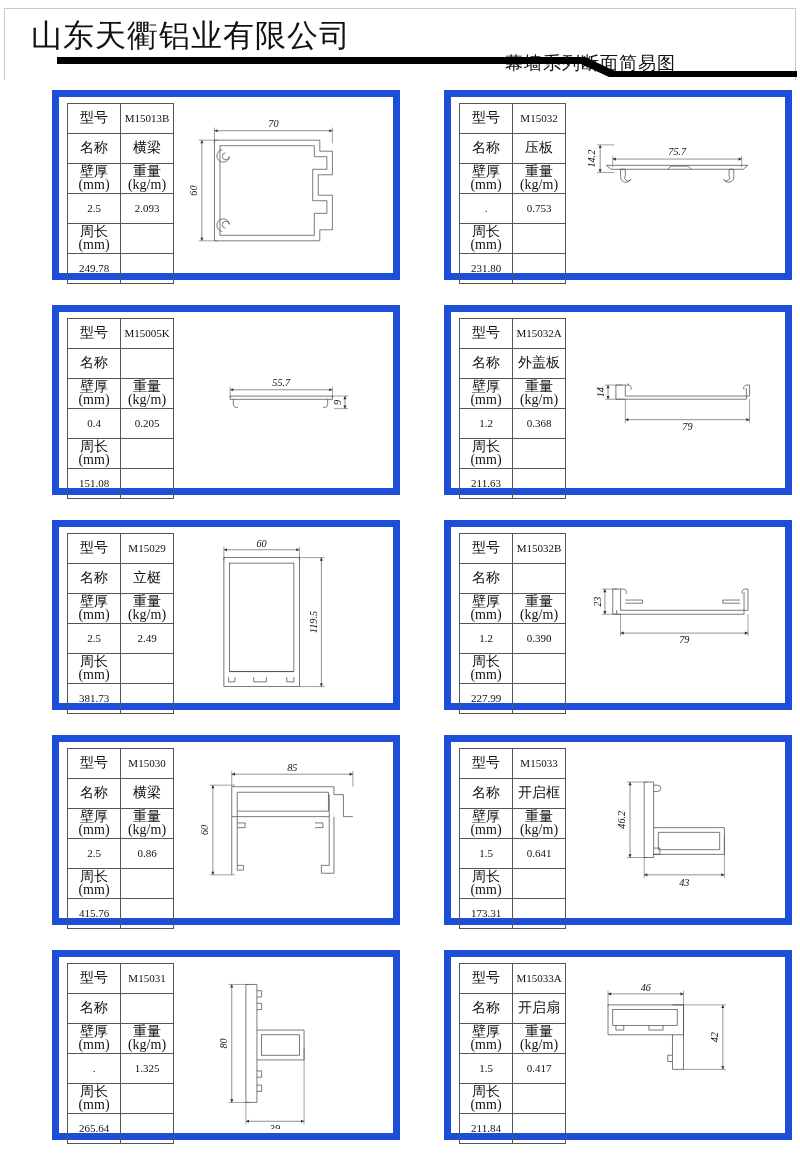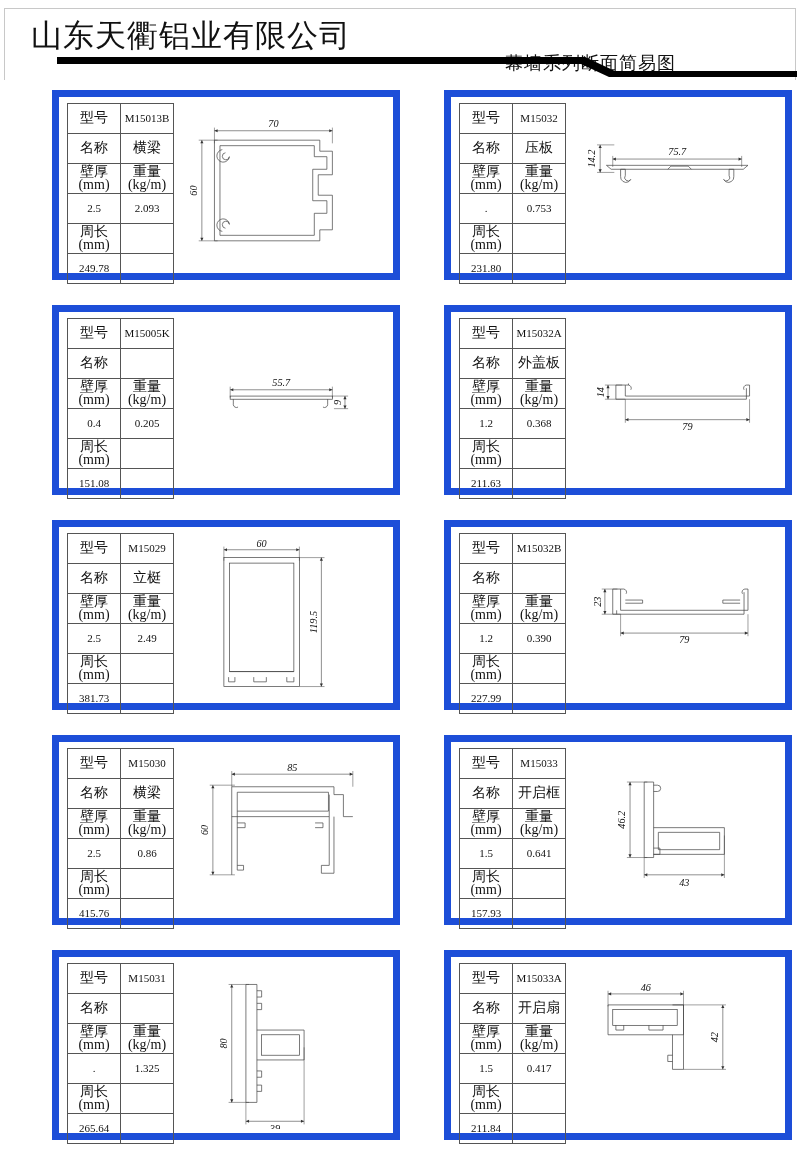--- a/index.html
+++ b/index.html
@@ -487,21 +487,21 @@
             </tr>
             <tr>
               <td class="num">1.5</td>
               <td class="num">0.641</td>
             </tr>
             <tr>
               <td class="lbl">周长<span class="unit">(mm)</span></td>
               <td></td>
             </tr>
             <tr>
-              <td class="num">157.93</td>
+              <td class="num">173.31</td>
               <td></td>
             </tr>
           </tbody>
         </table>
         <div class="draw-area">
           <svg viewBox="0 0 262 190" preserveAspectRatio="xMidYMid meet">
     <line x1="70" y1="34" x2="70" y2="130" stroke="#333" stroke-width="0.7"></line>
     <polygon points="70,34 68,38 72,38" fill="#333"></polygon>
     <polygon points="70,130 68,126 72,126" fill="#333"></polygon>
     <text class="dimtext" x="64" y="82" font-size="13" text-anchor="middle" transform="rotate(-90 64 82)">46.2</text>

